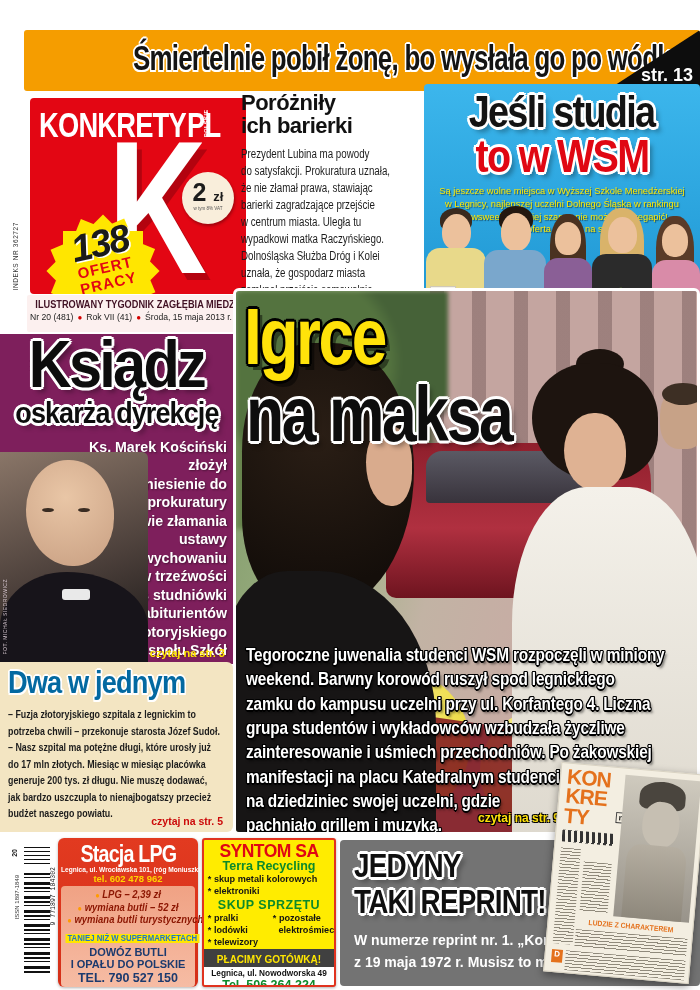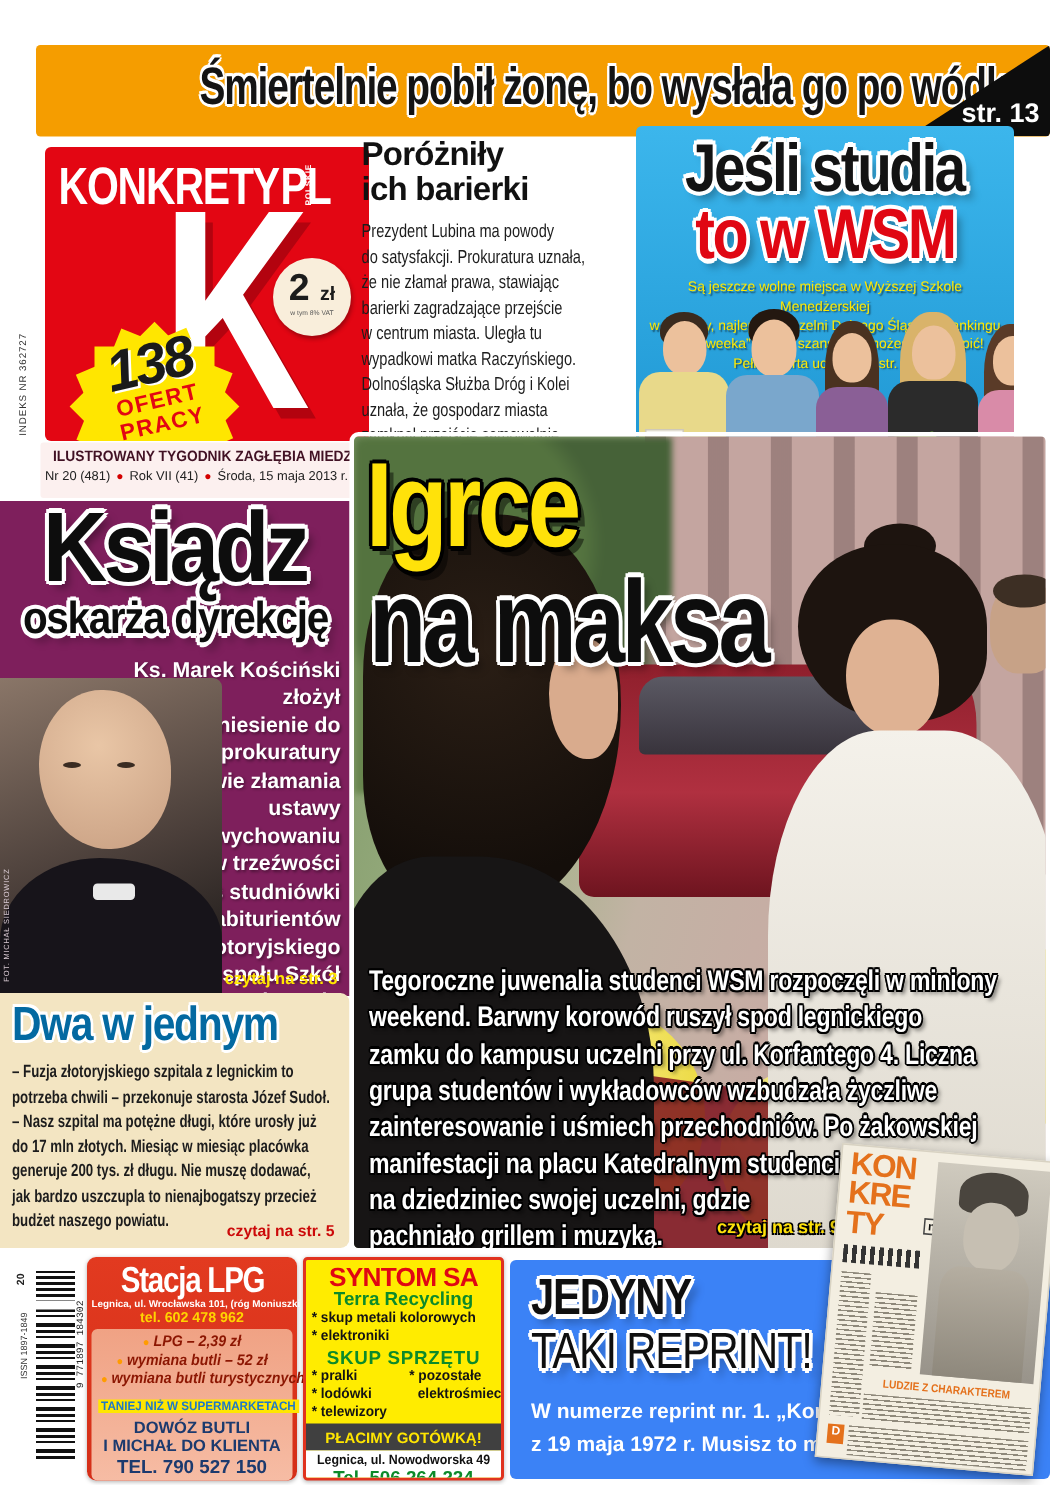--- a/index.html
+++ b/index.html
@@ -48,21 +48,21 @@
   #issue-bar .row { display:flex; justify-content:center; gap:4px; align-items:center; margin-top:2px; font-size:8.6px; color:#222; white-space:nowrap; }
   #issue-bar .dot { color:#d40000; font-size:8px; }
 
   
   #barierki { left:241px; top:92px; width:186px; }
   #barierki h2 { font-size:22px; line-height:1.03; font-weight:900; color:#111; letter-spacing:-.5px; }
   #barierki .body { margin-top:9px; width:240px; transform:scaleX(.78); transform-origin:left top; font-size:12.5px; line-height:1.36; color:#1d1d1d; }
   #barierki .more { position:absolute; left:0; top:218px; font-size:10.5px; font-weight:900; color:#cc0a0a; }
 
   
-  #wsm { left:424px; top:84px; width:252px; height:252px; background:linear-gradient(180deg,#3cb6ec,#1b93d0); border-radius:4px; overflow:hidden; }
+  #wsm { left:424px; top:84px; width:276px; height:252px; background:linear-gradient(180deg,#3cb6ec,#1b93d0); border-radius:4px; overflow:hidden; }
   #wsm .t1 { position:absolute; left:0; right:0; top:2px; text-align:center; font-size:45px; font-weight:900; color:#131313; letter-spacing:-2px; }
   #wsm .t1 span, #wsm .t2 span { transform:scaleX(.84); }
   #wsm .t2 { position:absolute; left:0; right:0; top:44px; text-align:center; font-size:47px; font-weight:900; color:#e00713; letter-spacing:-2px; }
   #wsm .lead { position:absolute; left:4px; right:4px; top:101px; text-align:center; font-size:9.3px; font-weight:400; color:#ffe800; line-height:1.38; text-shadow:1px 1px 1px rgba(0,0,0,.55); }
   #students { position:absolute; left:0; right:0; bottom:0; height:128px; }
   .person { position:absolute; bottom:0; }
   .person .hair, .person .head, .person .torso, .person .book { position:absolute; }
   .person .head { background:#ecc19c; border-radius:50% 50% 45% 45%; }
   .person .hair { border-radius:50% 50% 40% 40%; }
   .person .torso { border-radius:14px 14px 0 0; }
@@ -146,23 +146,23 @@
   #syntom .h2 { text-align:center; font-size:12.5px; font-weight:900; color:#0c8a2a; letter-spacing:.5px; margin-top:1px; }
   #syntom .cols { display:flex; }
   #syntom .cols > div { width:50%; }
   #syntom .pay { background:#404040; text-align:center; margin-top:1px; }
   #syntom .pay span { color:#ffe600; font-size:10px; font-weight:900; white-space:nowrap; transform:scaleX(.95); }
   #syntom .foot { background:#fff; text-align:center; padding-top:1px; }
   #syntom .addr { font-size:9px; font-weight:900; color:#111; white-space:nowrap; transform:scaleX(.92); }
   #syntom .ph { font-size:12.5px; font-weight:900; color:#0c8a2a; }
 
   
-  #reprint { left:340px; top:840px; width:360px; height:146px; background:#3b82f6; border-radius:4px; z-index:2; }
+  #reprint { left:340px; top:840px; width:360px; height:146px; background:#737373; border-radius:4px; z-index:2; }
   #reprint .t1 { position:absolute; left:14px; top:8px; font-size:34px; font-weight:900; color:#0f0f0f; letter-spacing:-1px; line-height:1; }
-  #reprint .t2 { position:absolute; left:14px; top:44px; font-size:34px; font-weight:400; color:#0f0f0f; letter-spacing:-1px; line-height:1; }
+  #reprint .t2 { position:absolute; left:14px; top:44px; font-size:34px; font-weight:700; color:#0f0f0f; letter-spacing:-1px; line-height:1; }
   #reprint .t1 span, #reprint .t2 span { transform:scaleX(.82); }
   #reprint .body { position:absolute; left:14px; top:90px; font-size:14px; font-weight:800; color:#fff; line-height:1.55; }
 
   
   #inset { left:552px; top:768px; width:146px; height:210px; background:#f3eee1; transform:rotate(5deg); box-shadow:0 3px 8px rgba(0,0,0,.4); border:1px solid #d8d2c2; overflow:hidden; z-index:5; }
   #inset .logo { position:absolute; left:6px; top:3px; font-size:21px; font-weight:900; color:#e4711c; line-height:.92; letter-spacing:-1px; }
   #inset .nr { position:absolute; left:58px; top:44px; font-size:8px; font-weight:900; color:#111; border:1px solid #444; padding:0 2px; background:#f3eee1; }
   #inset .photo { position:absolute; left:64px; top:6px; width:76px; height:142px; background:linear-gradient(180deg,#cfcabe,#98938a); }
   #inset .helm { position:absolute; left:16px; top:4px; width:46px; height:28px; background:#4a453e; border-radius:50% 50% 22% 22%; }
   #inset .face { position:absolute; left:21px; top:24px; width:37px; height:46px; background:#c6bfb2; border-radius:46%; }
@@ -354,21 +354,21 @@
   <div id="lpg" class="abs">
     <div class="t"><span class="cxc">Stacja LPG</span></div>
     <div class="addr">Legnica, ul. Wrocławska 101, (róg Moniuszki)</div>
     <div class="ph">tel. 602 478 962</div>
     <div class="mid">
       <div class="item"><span class="bl">●</span> <span>LPG – 2,39 zł</span></div>
       <div class="item"><span class="bl">●</span> <span>wymiana butli – 52 zł</span></div>
       <div class="item"><span class="bl">●</span> <span>wymiana butli turystycznych</span></div>
       <div><span class="slogan">TANIEJ NIŻ W SUPERMARKETACH</span></div>
       <div class="dlv pre">DOWÓZ BUTLI
-I MICHAŁ DO KLIENTA</div>
+I OPAŁU DO POLSKIE</div>
       <div class="ph2">TEL. 790 527 150</div>
     </div>
   </div>
 
   <div id="syntom" class="abs">
     <div class="t">SYNTOM SA</div>
     <div class="sub">Terra Recycling</div>
     <div class="li">* skup metali kolorowych</div>
     <div class="li">* elektroniki</div>
     <div class="h2">SKUP SPRZĘTU</div>

